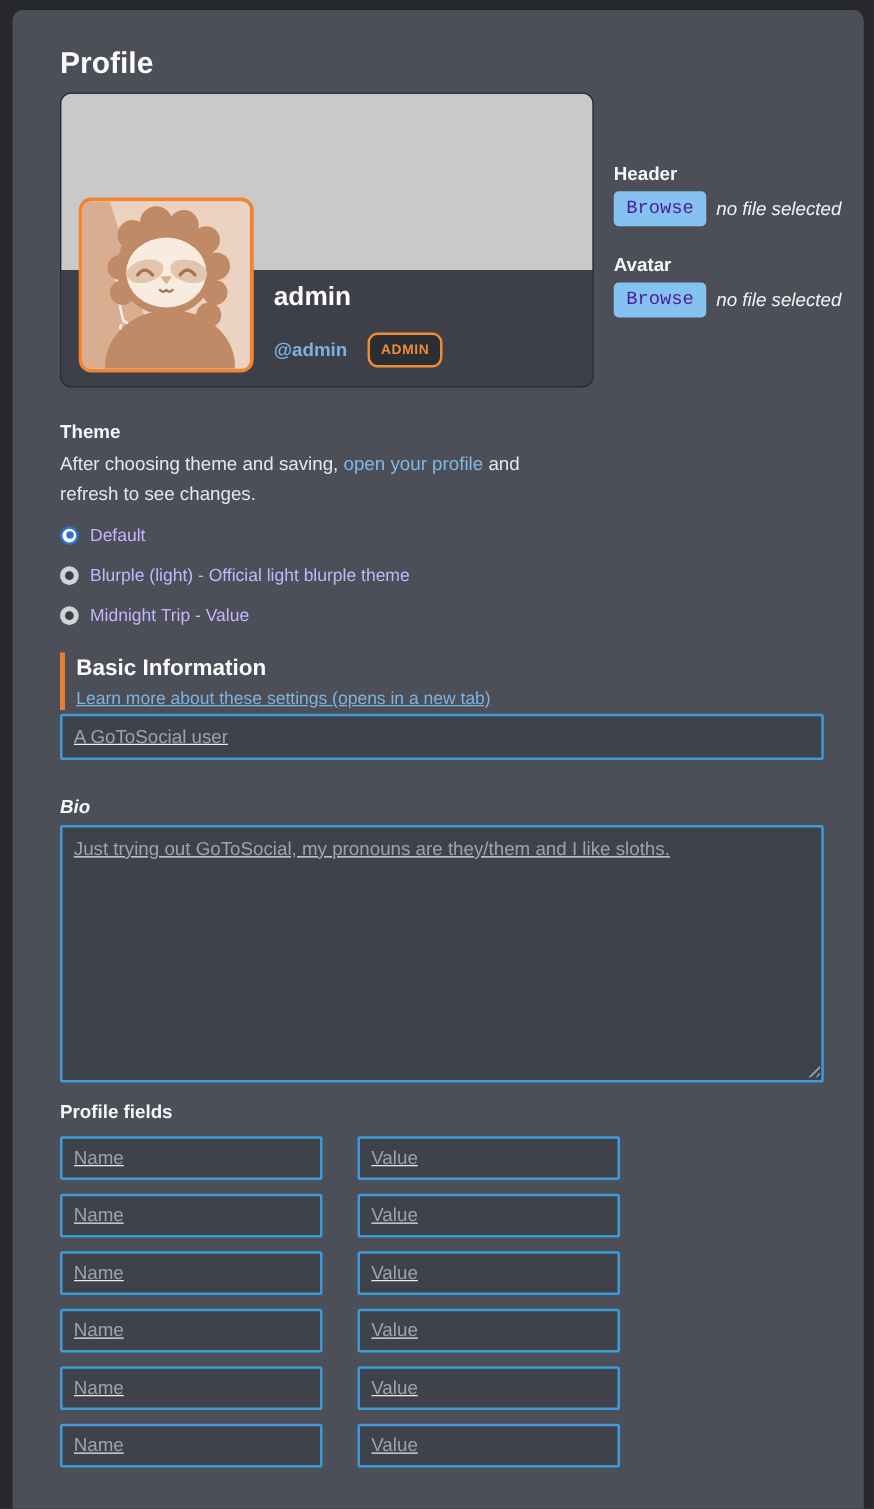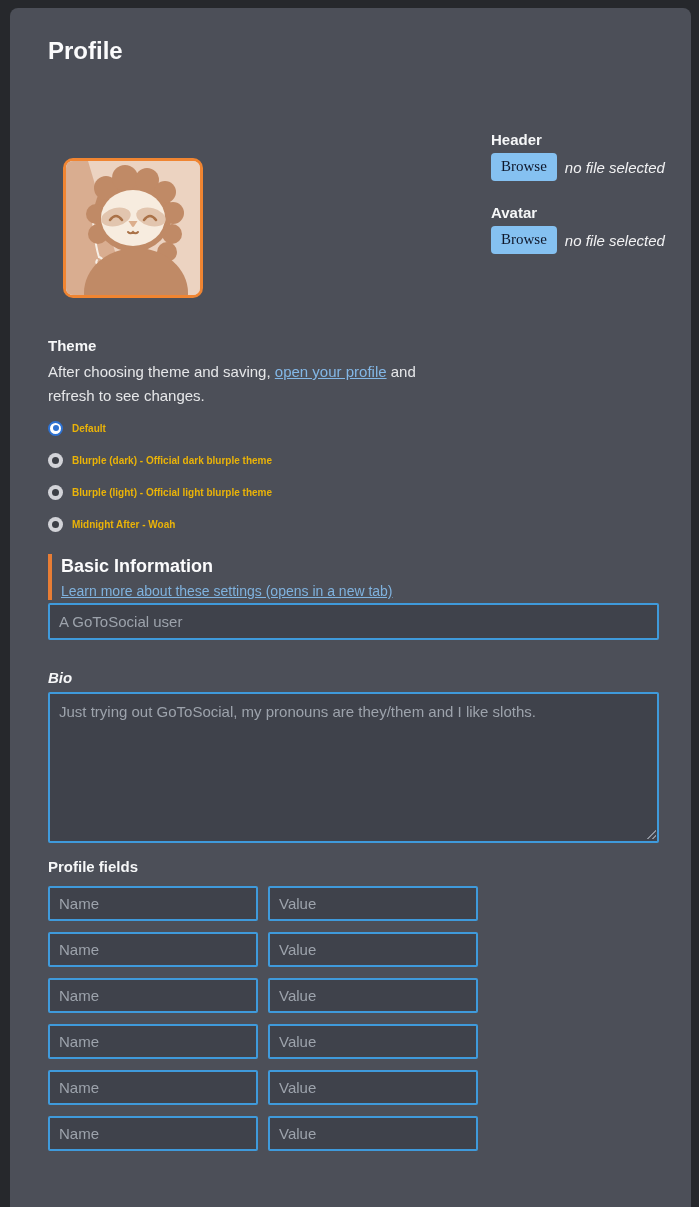--- a/index.html
+++ b/index.html
@@ -55,77 +55,86 @@
     font-size: 11px; font-weight: 700; letter-spacing: 0.5px;
     color: #ef8c31; background: #2b2e34;
     border: 2px solid #ef8c31; border-radius: 8px;
     padding: 6px 9px;
   }
   .file-col { position: absolute; left: 443px; top: 57px; width: 215px; }
   .file-group { margin-bottom: 23px; }
   .file-label { font-size: 15px; font-weight: 700; margin-bottom: 5px; color: #f6f7f8; }
   .file-row { display: flex; align-items: center; gap: 8px; }
   .browse-btn {
-    background: #85c1f1; color: #0f172a;
+    background: #85c1f1; color: #4c1d95;
     font-size: 15px; padding: 5px 10px 6px;
     border-radius: 4px; border: none;
-    font-family: Liberation Serif, serif;
+    font-family: Liberation Mono, monospace;
     cursor: pointer;
   }
   .file-status { font-style: italic; font-size: 15px; color: #f2f2f3; white-space: nowrap; }
   
   .field-label { font-size: 15px; font-weight: 700; color: #f6f7f8; line-height: 20px; }
   .theme-desc { margin: 4px 0 10px; font-size: 15px; line-height: 24px; color: #e6e7e9; }
-  .inline-link { color: #83b7e6; text-decoration: underline; cursor: pointer; }
+  .inline-link { color: #83b7e6; cursor: pointer; }
   .radio-row { display: flex; align-items: center; gap: 9px; margin-bottom: 12px; height: 20px; }
   .radio { position: relative; flex: none; border-radius: 50%; cursor: pointer; }
   .radio.off { width: 15px; height: 15px; background: #d2d3d8; }
   .radio.off .dot { position: absolute; inset: 4px; border-radius: 50%; background: #3b3e45; }
   .radio.on { width: 15px; height: 15px; background: #ffffff; border: 2px solid #2e72d2; }
   .radio.on .dot { position: absolute; inset: 2.5px; border-radius: 50%; background: #2e72d2; }
-  .radio-label { font-size: 10px; font-weight: 700; color: #eab308; cursor: pointer; }
+  .radio-label { font-size: 14px; font-weight: 400; color: #c4b5fd; cursor: pointer; }
   
   .section-header { border-left: 4px solid #e87d35; padding-left: 9px; margin-top: 20px; }
   .section-header h2 { margin: 0 0 4px 0; font-size: 18px; font-weight: 700; color: #fbfbfc; line-height: 24px; }
   .section-link { font-size: 14px; color: #7fb2de; text-decoration: underline; cursor: pointer; margin-top: 48px; }
   
   .form-label { margin-top: 20px; }
   .text-input, .bio-area, .field-input {
     background: #3f424b;
     border: 2px solid #3f9adb;
     border-radius: 2px;
     color: #e9eaec;
     font-family: "Liberation Sans", sans-serif;
     font-size: 15px;
     padding: 0 9px;
     outline: none;
+    text-decoration: underline;
   }
   .text-input::placeholder, .bio-area::placeholder, .field-input::placeholder { color: #9da3ac; opacity: 1; }
   .text-input { display: block; width: 611px; height: 37px; margin-top: 3px; }
   .bio-label { margin-top: 28px; font-style: italic; }
   .bio-wrap { position: relative; width: 611px; margin-top: 4px; }
-  .bio-area { display: block; width: 611px; height: 151px; resize: none; padding: 8px 9px; line-height: 20px; }
+  .bio-area { display: block; width: 611px; height: 206px; resize: none; padding: 8px 9px; line-height: 20px; }
   .resize-handle {
     position: absolute; right: 3px; bottom: 4px;
     width: 11px; height: 11px;
     background: repeating-linear-gradient(135deg, transparent 0 2px, #8d939d 2px 3.5px);
     clip-path: polygon(100% 0, 100% 100%, 0 100%);
     cursor: nwse-resize;
   }
   .fields-label { margin-top: 14px; margin-bottom: 9px; }
-  .fields-row { display: flex; gap: 10px; margin-bottom: 11px; }
+  .fields-row { display: flex; gap: 28px; margin-bottom: 11px; }
   .field-input { width: 210px; height: 35px; }
 </style>
 </head>
 <body>
 
 <div class="panel">
   <h1 class="page-title">Profile</h1>
 
   <div class="profile-section">
+    <div class="card">
+      <div class="card-header-img"></div>
+      <div class="card-name">admin</div>
+      <div class="card-handle-row">
+        <span class="card-handle">@admin</span>
+        <span class="role-badge">ADMIN</span>
+      </div>
+    </div>
     <div class="avatar-box">
       <svg width="134" height="134" viewBox="0 0 134 134">
         <rect x="0" y="0" width="134" height="134" fill="#ecd3c1"></rect>
         <polygon points="0,0 22,0 62,134 0,134" fill="#d9ad90"></polygon>
         <path d="M25,50 C29,66 28,82 33,96" stroke="#f7efe6" stroke-width="2" fill="none" stroke-linecap="round"></path>
         <path d="M33,96 c4,1 5,5 2,7 c-3,2 -6,-1 -4,-4" stroke="#f7efe6" stroke-width="2" fill="none" stroke-linecap="round"></path>
         <path d="M39,103 c3,7 2,12 4,15" stroke="#f7efe6" stroke-width="2" fill="none" stroke-linecap="round"></path>
         <g fill="#c08a66">
           <circle cx="67" cy="52" r="39"></circle>
           <circle cx="40" cy="27" r="12"></circle>
@@ -173,33 +182,27 @@
     <div class="radio-row">
       <span class="radio on">
           <span class="dot"></span>
         </span>
       <span class="radio-label">Default</span>
     </div>
     <div class="radio-row">
       <span class="radio off">
           <span class="dot"></span>
         </span>
-      <span class="radio-label">Blurple (dark) - Official dark blurple theme</span>
+      <span class="radio-label">Blurple (light) - Official light blurple theme</span>
     </div>
     <div class="radio-row">
       <span class="radio off">
           <span class="dot"></span>
         </span>
-      <span class="radio-label">Blurple (light) - Official light blurple theme</span>
-    </div>
-    <div class="radio-row">
-      <span class="radio off">
-          <span class="dot"></span>
-        </span>
-      <span class="radio-label">Midnight After - Woah</span>
+      <span class="radio-label">Midnight Trip - Value</span>
     </div>
   </div>
 
   <div class="section-header">
     <h2>Basic Information</h2>
     <a class="section-link">Learn more about these settings (opens in a new tab)</a>
   </div>
 
   <input class="text-input" type="text" placeholder="A GoToSocial user" style="">
 

